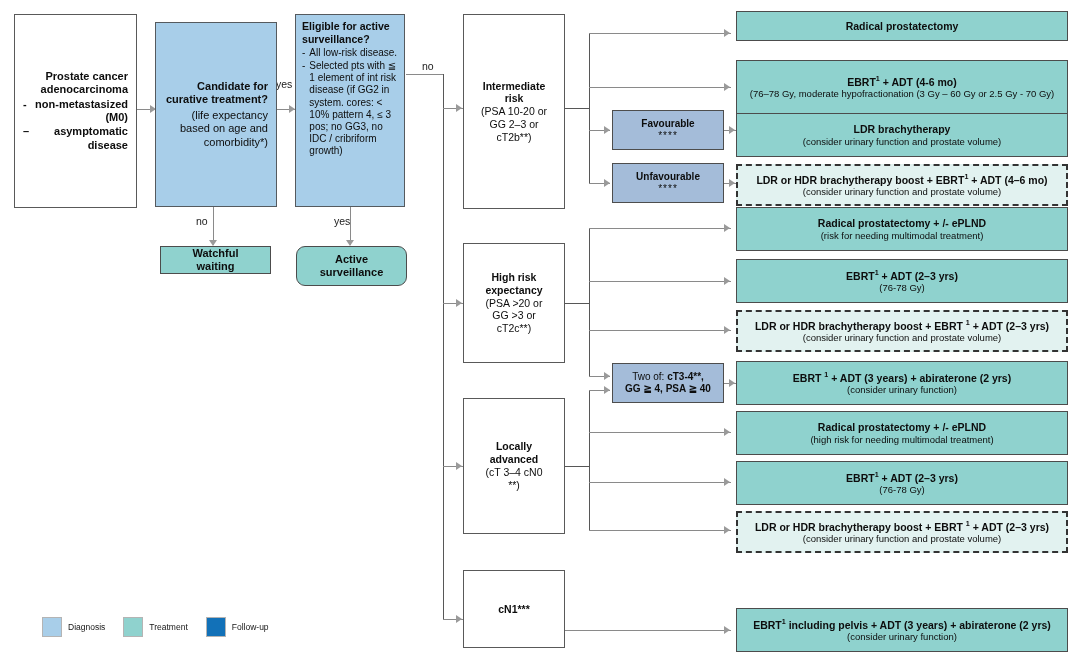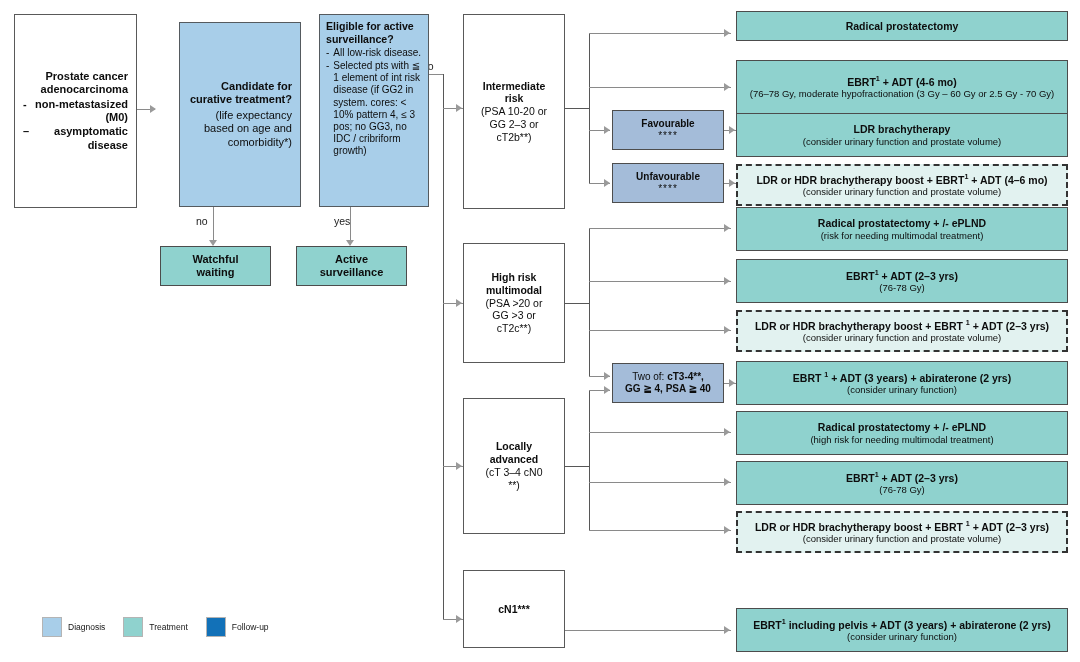--- a/index.html
+++ b/index.html
@@ -23,21 +23,21 @@
     flex-direction:column;
     align-items:center;
     justify-content:center;
     text-align:center;
     line-height:1.22;
   }
   .box .t1{font-weight:bold;}
   .box .t2{font-weight:normal;}
 
   
-  .diag   { background:#a8cee9; border-color:#555a5e;margin-left:24px; }
+  .diag   { background:#a8cee9; border-color:#555a5e; }
   .treat  { background:#8fd2ce; border-color:#4c4c4c; }
   .white  { background:#ffffff; border-color:#595959; }
   .subblue{ background:#a4bcd9; border-color:#4d4d4d; }
   .dashed { background:#e2f2f0; border:2px dashed #333333; }
 
   
   .lbl{
     position:absolute;
     font-size:10.5px;
     color:#1a1a1a;
@@ -178,41 +178,41 @@
         <span class="t2">-</span>
         <span class="t2">All low-risk disease.</span>
       </div>
       <div style="display:flex;gap:4px;margin-top:1px;">
         <span class="t2">-</span>
         <span class="t2">Selected pts with ≦ 1 element of int risk disease (if GG2 in system. cores: &lt; 10% pattern 4, ≤ 3 pos; no GG3, no IDC / cribriform growth)</span>
       </div>
     </div>
   </div>
 
-  <div class="box treat" style="left:160px;top:246px;width:111px;height:40px;font-size:11px;">
+  <div class="box treat" style="left:160px;top:246px;width:111px;height:28px;font-size:11px;">
     <div class="t1">Watchful</div>
     <div class="t1">waiting</div>
   </div>
 
-  <div class="box treat" style="left:296px;top:246px;width:111px;height:40px;font-size:11px;">
+  <div class="box treat" style="left:296px;top:246px;width:111px;height:40px;font-size:11px;border-radius:9px;">
     <div class="t1">Active</div>
     <div class="t1">surveillance</div>
   </div>
 
   <div class="box white" style="left:463px;top:14px;width:102px;height:195px;font-size:10.5px;align-items:center;">
     <div class="t1">Intermediate</div>
     <div class="t1">risk</div>
     <div class="t2">(PSA 10-20 or</div>
     <div class="t2">GG 2–3 or</div>
     <div class="t2">cT2b**)</div>
   </div>
 
   <div class="box white" style="left:463px;top:243px;width:102px;height:120px;font-size:10.5px;">
     <div class="t1">High risk</div>
-    <div class="t1">multimodal</div>
+    <div class="t1">expectancy</div>
     <div class="t2">(PSA &gt;20 or</div>
     <div class="t2">GG &gt;3 or</div>
     <div class="t2">cT2c**)</div>
   </div>
 
   <div class="box white" style="left:463px;top:398px;width:102px;height:136px;font-size:10.5px;">
     <div class="t1">Locally</div>
     <div class="t1">advanced</div>
     <div class="t2">(cT 3–4 cN0</div>
     <div class="t2">**)</div>

